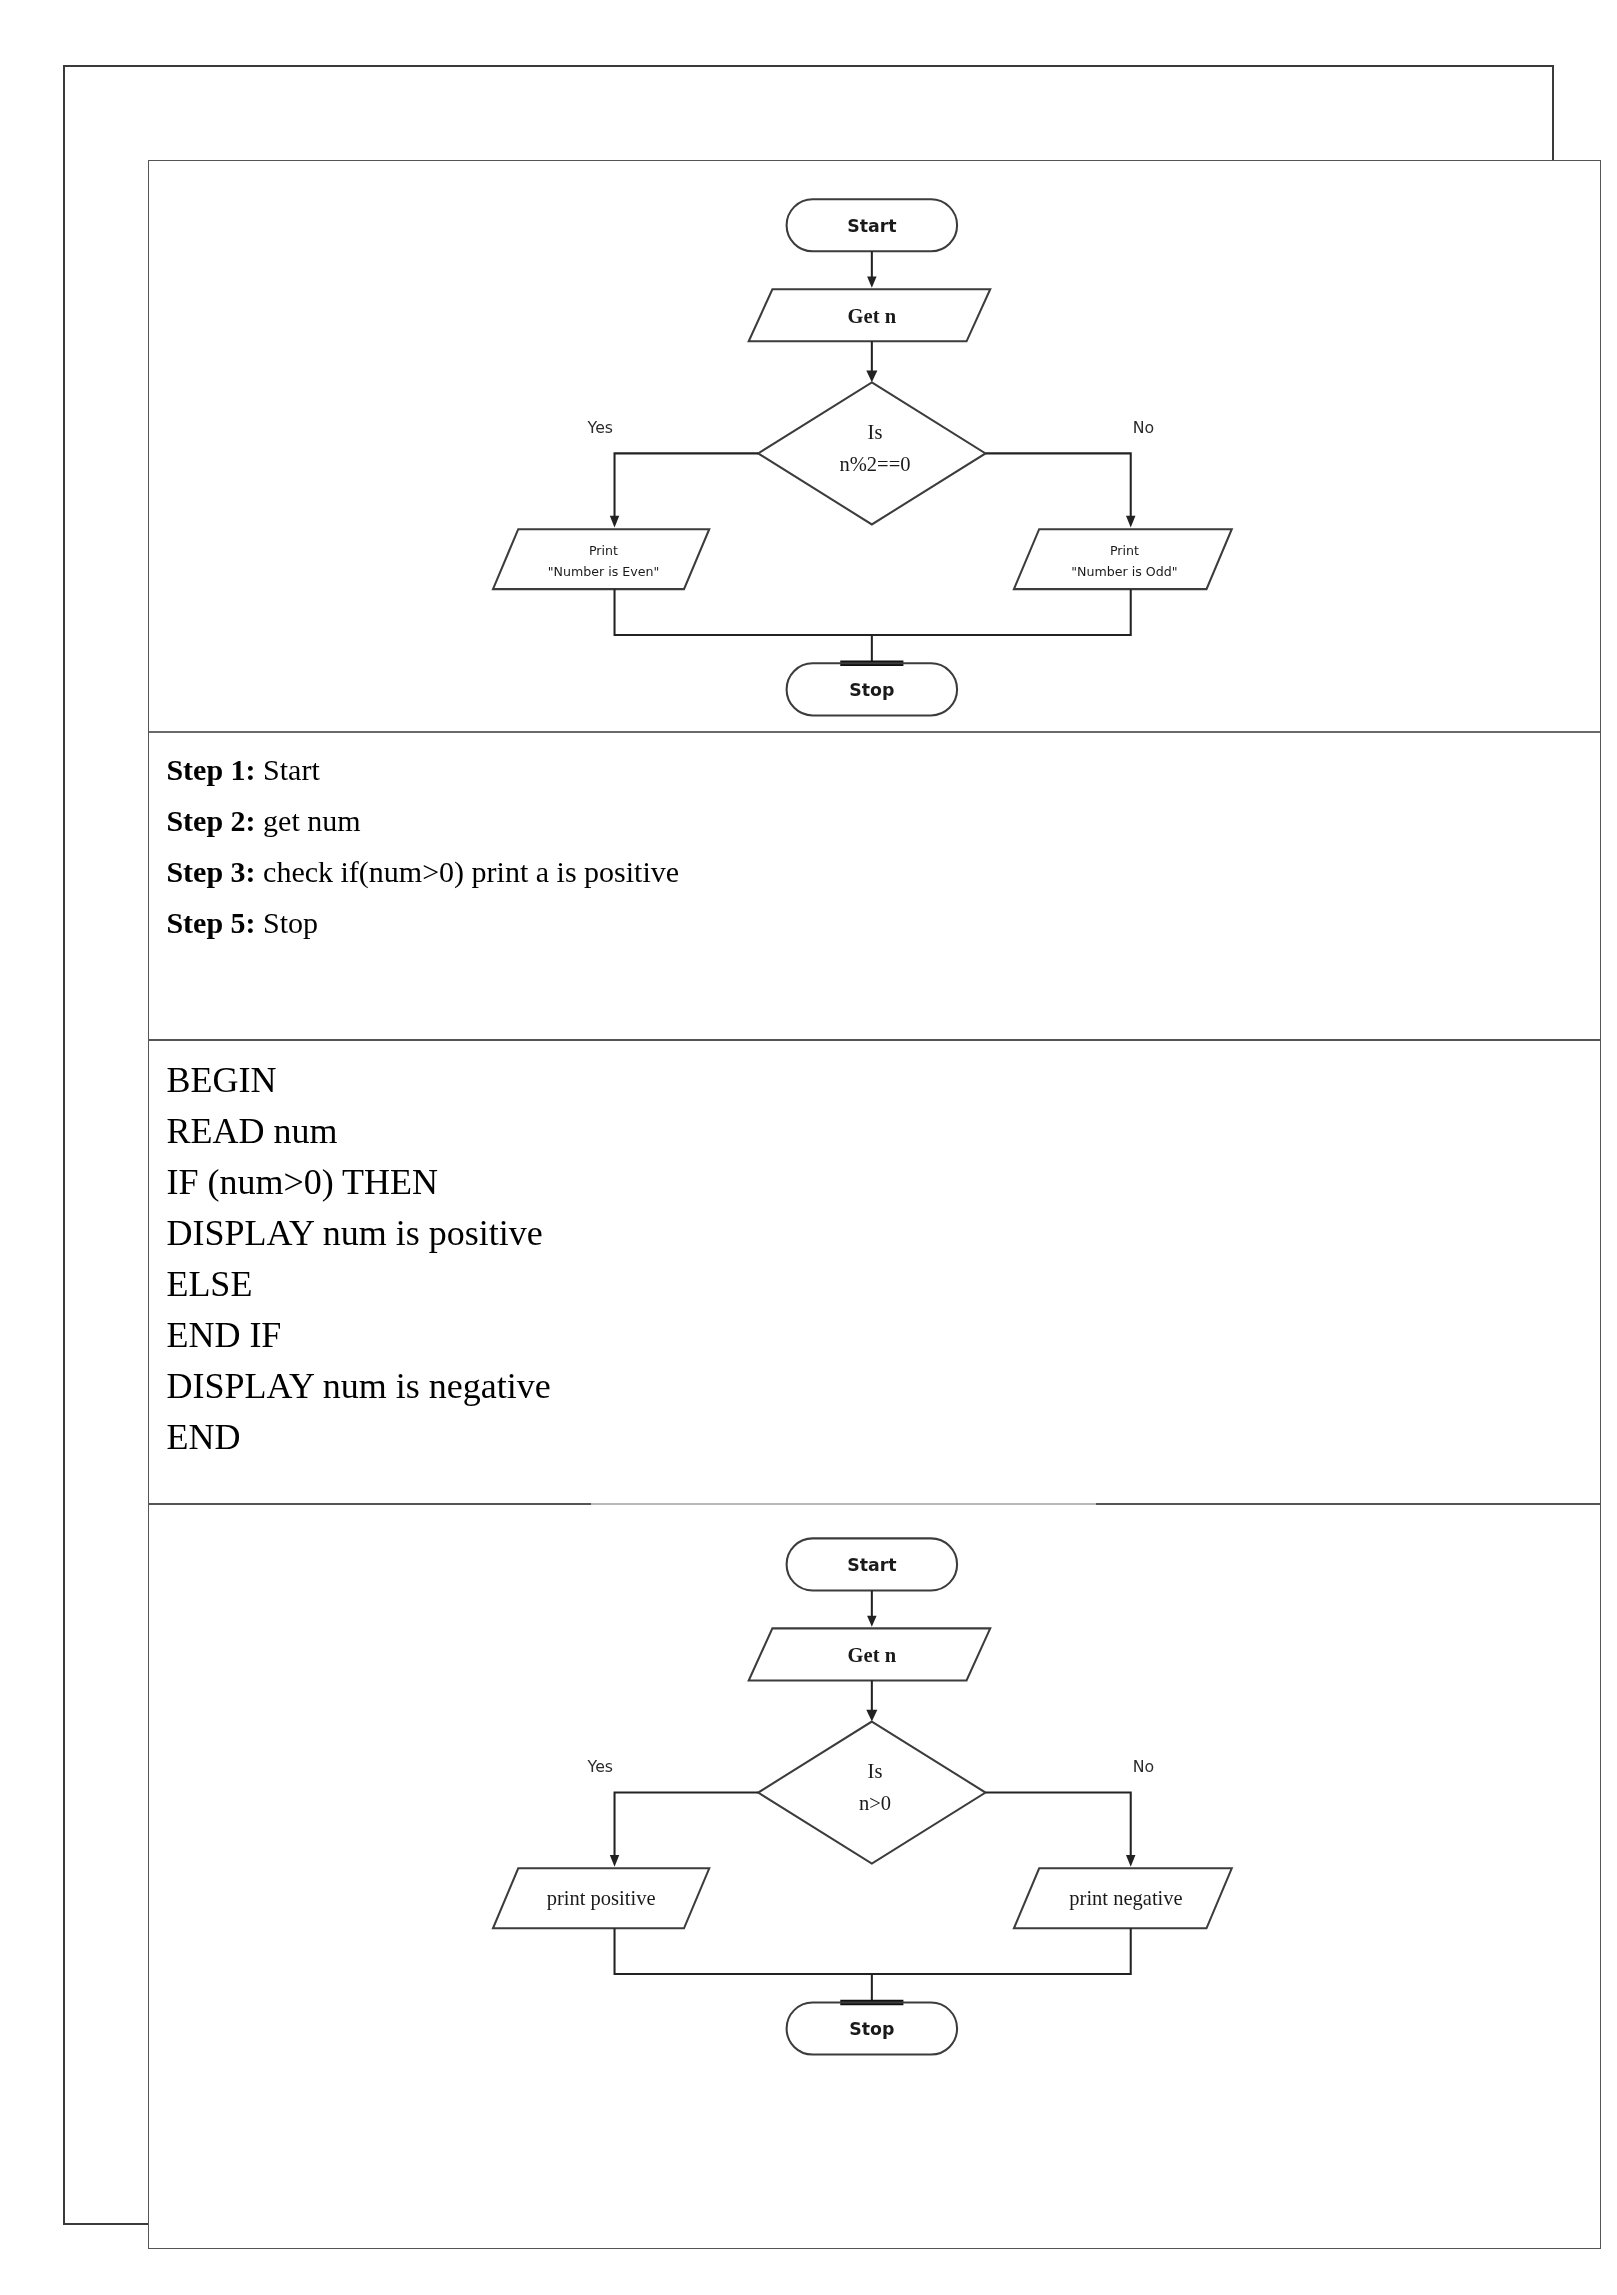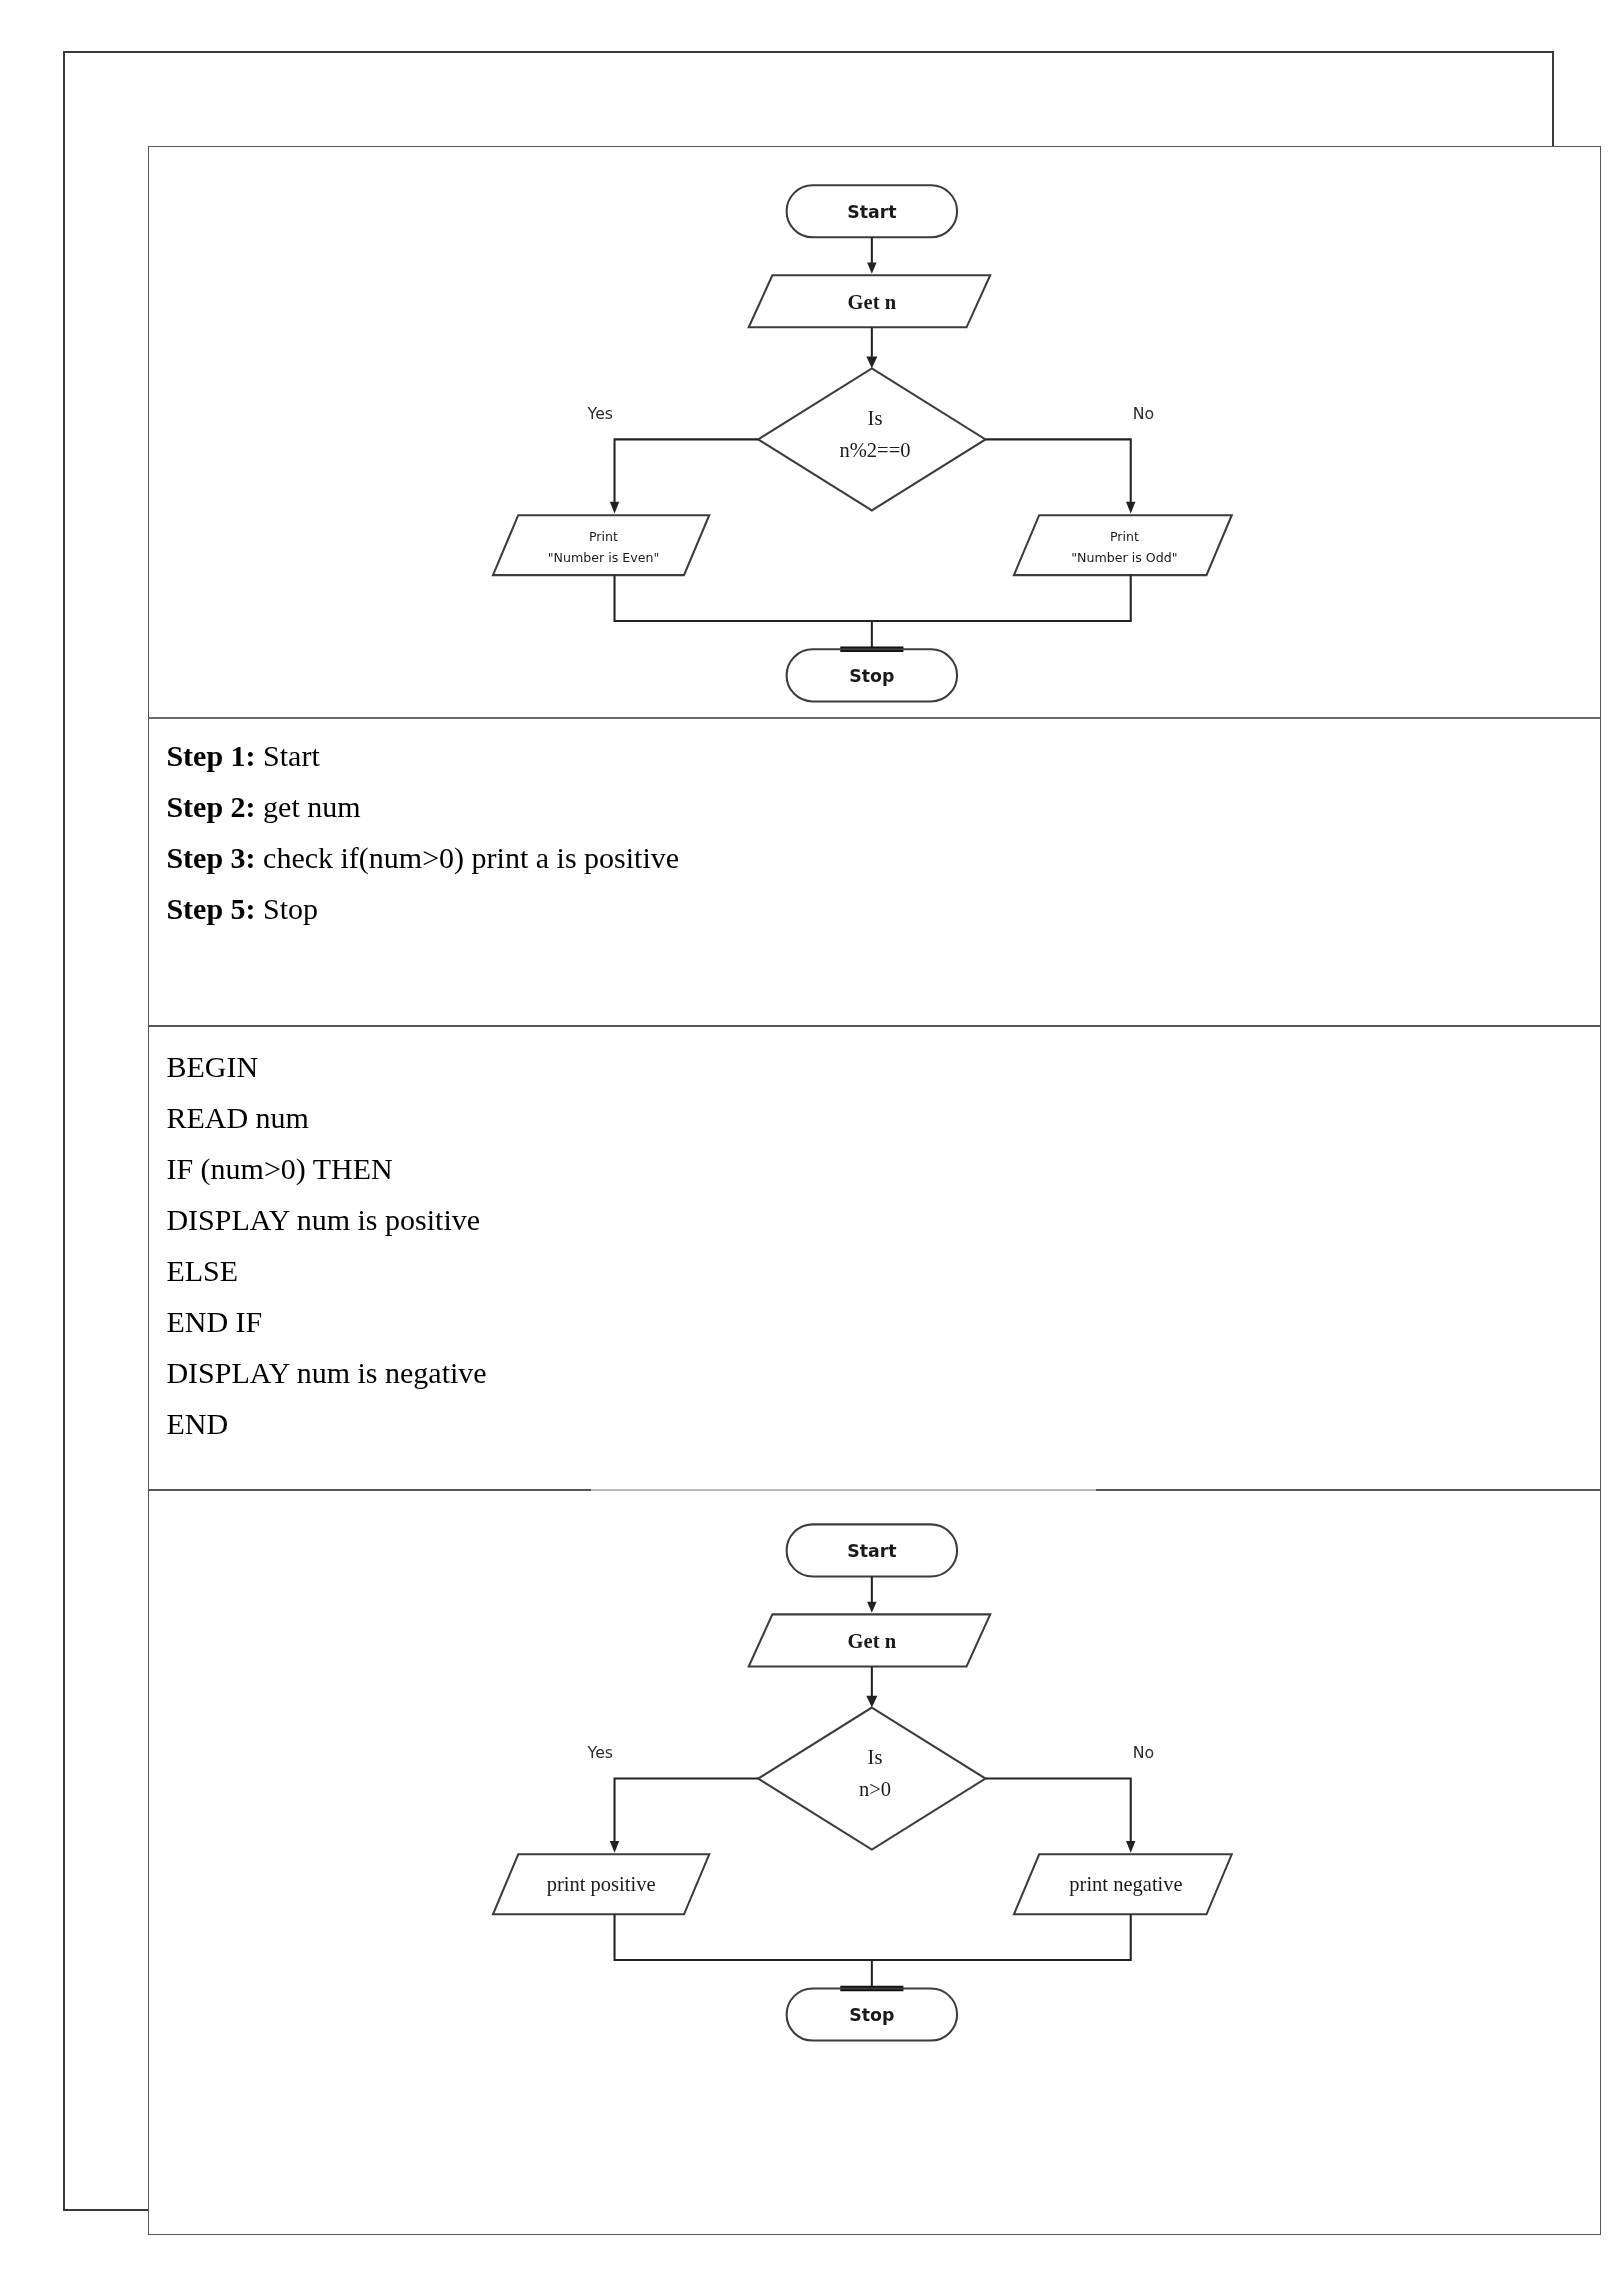--- a/index.html
+++ b/index.html
@@ -1,37 +1,37 @@
 <!DOCTYPE html>
 <html style="font-size:12.6px"><head>
 <meta charset="utf-8">
 <style>
   html,body{margin:0;padding:0;background:#ffffff;}
   body{width:1617px;height:2295px;font-family:"Liberation Serif",serif;color:#000;}
 
-  .page{position:absolute;left:63px;top:51px;width:1491px;height:2160px;
+  .page{position:absolute;left:63px;top:65px;width:1491px;height:2160px;
         border:2.4px solid #3a3a3a;box-sizing:border-box;}
 
   .doc-table{position:absolute;left:83px;top:93px;width:1453px;height:2089px;
              border:1.6px solid #555;box-sizing:border-box;background:#fff;}
 
   .row{position:relative;width:100%;box-sizing:border-box;}
   .row.flow1{height:572px;border-bottom:2.4px solid #6a6a6a;}
   .row.hdr{height:46px;background:#d7d7d7;border-bottom:2.4px solid #6a6a6a;
            display:flex;align-items:center;justify-content:center;}
   .row.steps{height:308px;border-bottom:2.4px solid #555;padding:11px 17.4px 0 17.4px;}
   .row.code{height:464px;border-bottom:2.4px solid #555;padding:14.2px 17.4px 0 17.4px;
             position:relative;}
   .row.flow2{height:auto;}
 
   .hdr-title{font-size:32px;font-weight:bold;letter-spacing:0.2px;}
 
   .step-line{font-size:30px;line-height:51px;white-space:nowrap;}
   .step-line b{font-weight:bold;}
-  .code-line{font-size:30px;line-height:51px;white-space:nowrap;}
+  .code-line{font-size:36px;line-height:51px;white-space:nowrap;}
 
   
   .code .soft-seg{position:absolute;left:442px;bottom:-2.4px;width:505px;height:2.4px;
                   background:#b9b9b9;}
 
   .fc{position:relative;width:100%;}
   .fc svg{display:block;margin:0 auto;}
 
   .nd-text{font-family:"DejaVu Sans",sans-serif;fill:#1a1a1a;}
   .nd-term{font-size:22px;font-weight:bold;}

